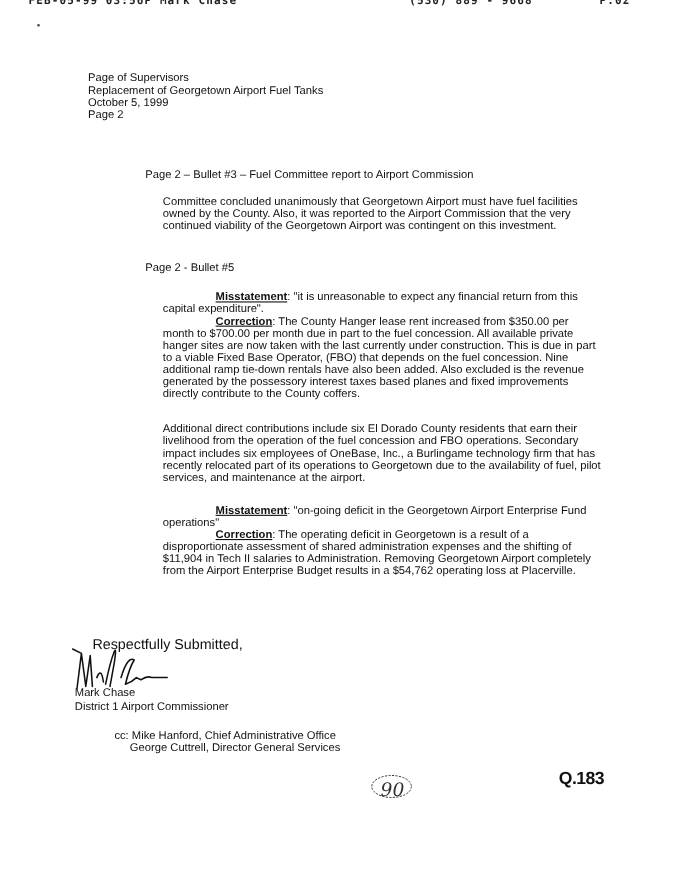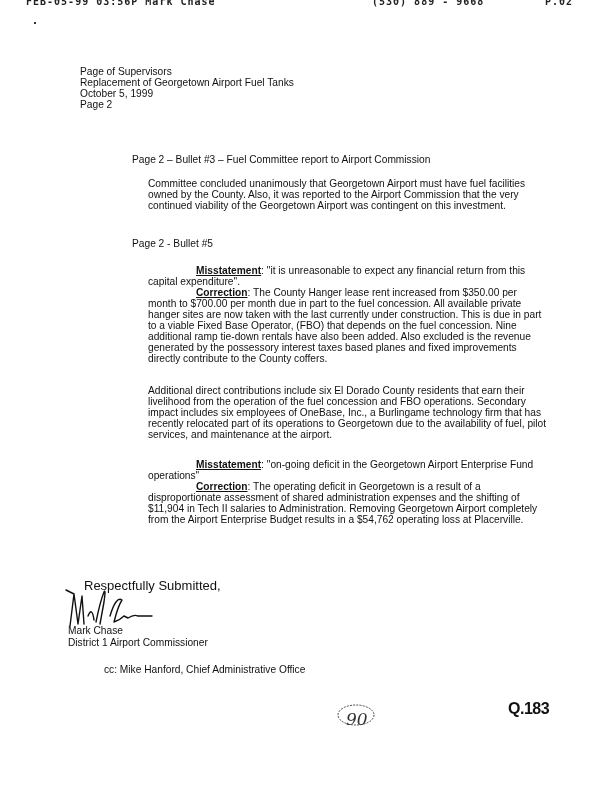--- a/index.html
+++ b/index.html
@@ -88,20 +88,21 @@
   <path d="M2 4 L10 8 L6 40 M10 8 L14 38 L18 10 L20 38 M24 30 Q28 20 30 34 M32 36 Q36 16 40 6 Q42 2 40 16 L36 38 M46 30 Q52 10 58 14 Q54 20 50 36 Q56 34 60 30 L64 32 Q70 28 74 30 L88 30" fill="none" stroke="#111" stroke-width="1.4" stroke-linecap="round" stroke-linejoin="round"></path>
 </svg>
 
 <div class="signer">
   <div>Mark Chase</div>
   <div>District 1 Airport Commissioner</div>
 </div>
 
 <div class="cc">
   <div><span>cc: </span><span>Mike Hanford, Chief Administrative Office</span></div>
+  <div class="indent"><span>George Cuttrell, Director General Services</span></div>
 </div>
 
 <svg class="stamp" viewBox="0 0 40 24">
   <ellipse cx="20" cy="12" rx="18" ry="10" fill="none" stroke="#333" stroke-width="0.9" stroke-dasharray="2 1.2"></ellipse>
 </svg>
 <div class="stamp-text">90</div>
 
 <div class="qnum">Q.183</div>
 
 </body></html>

